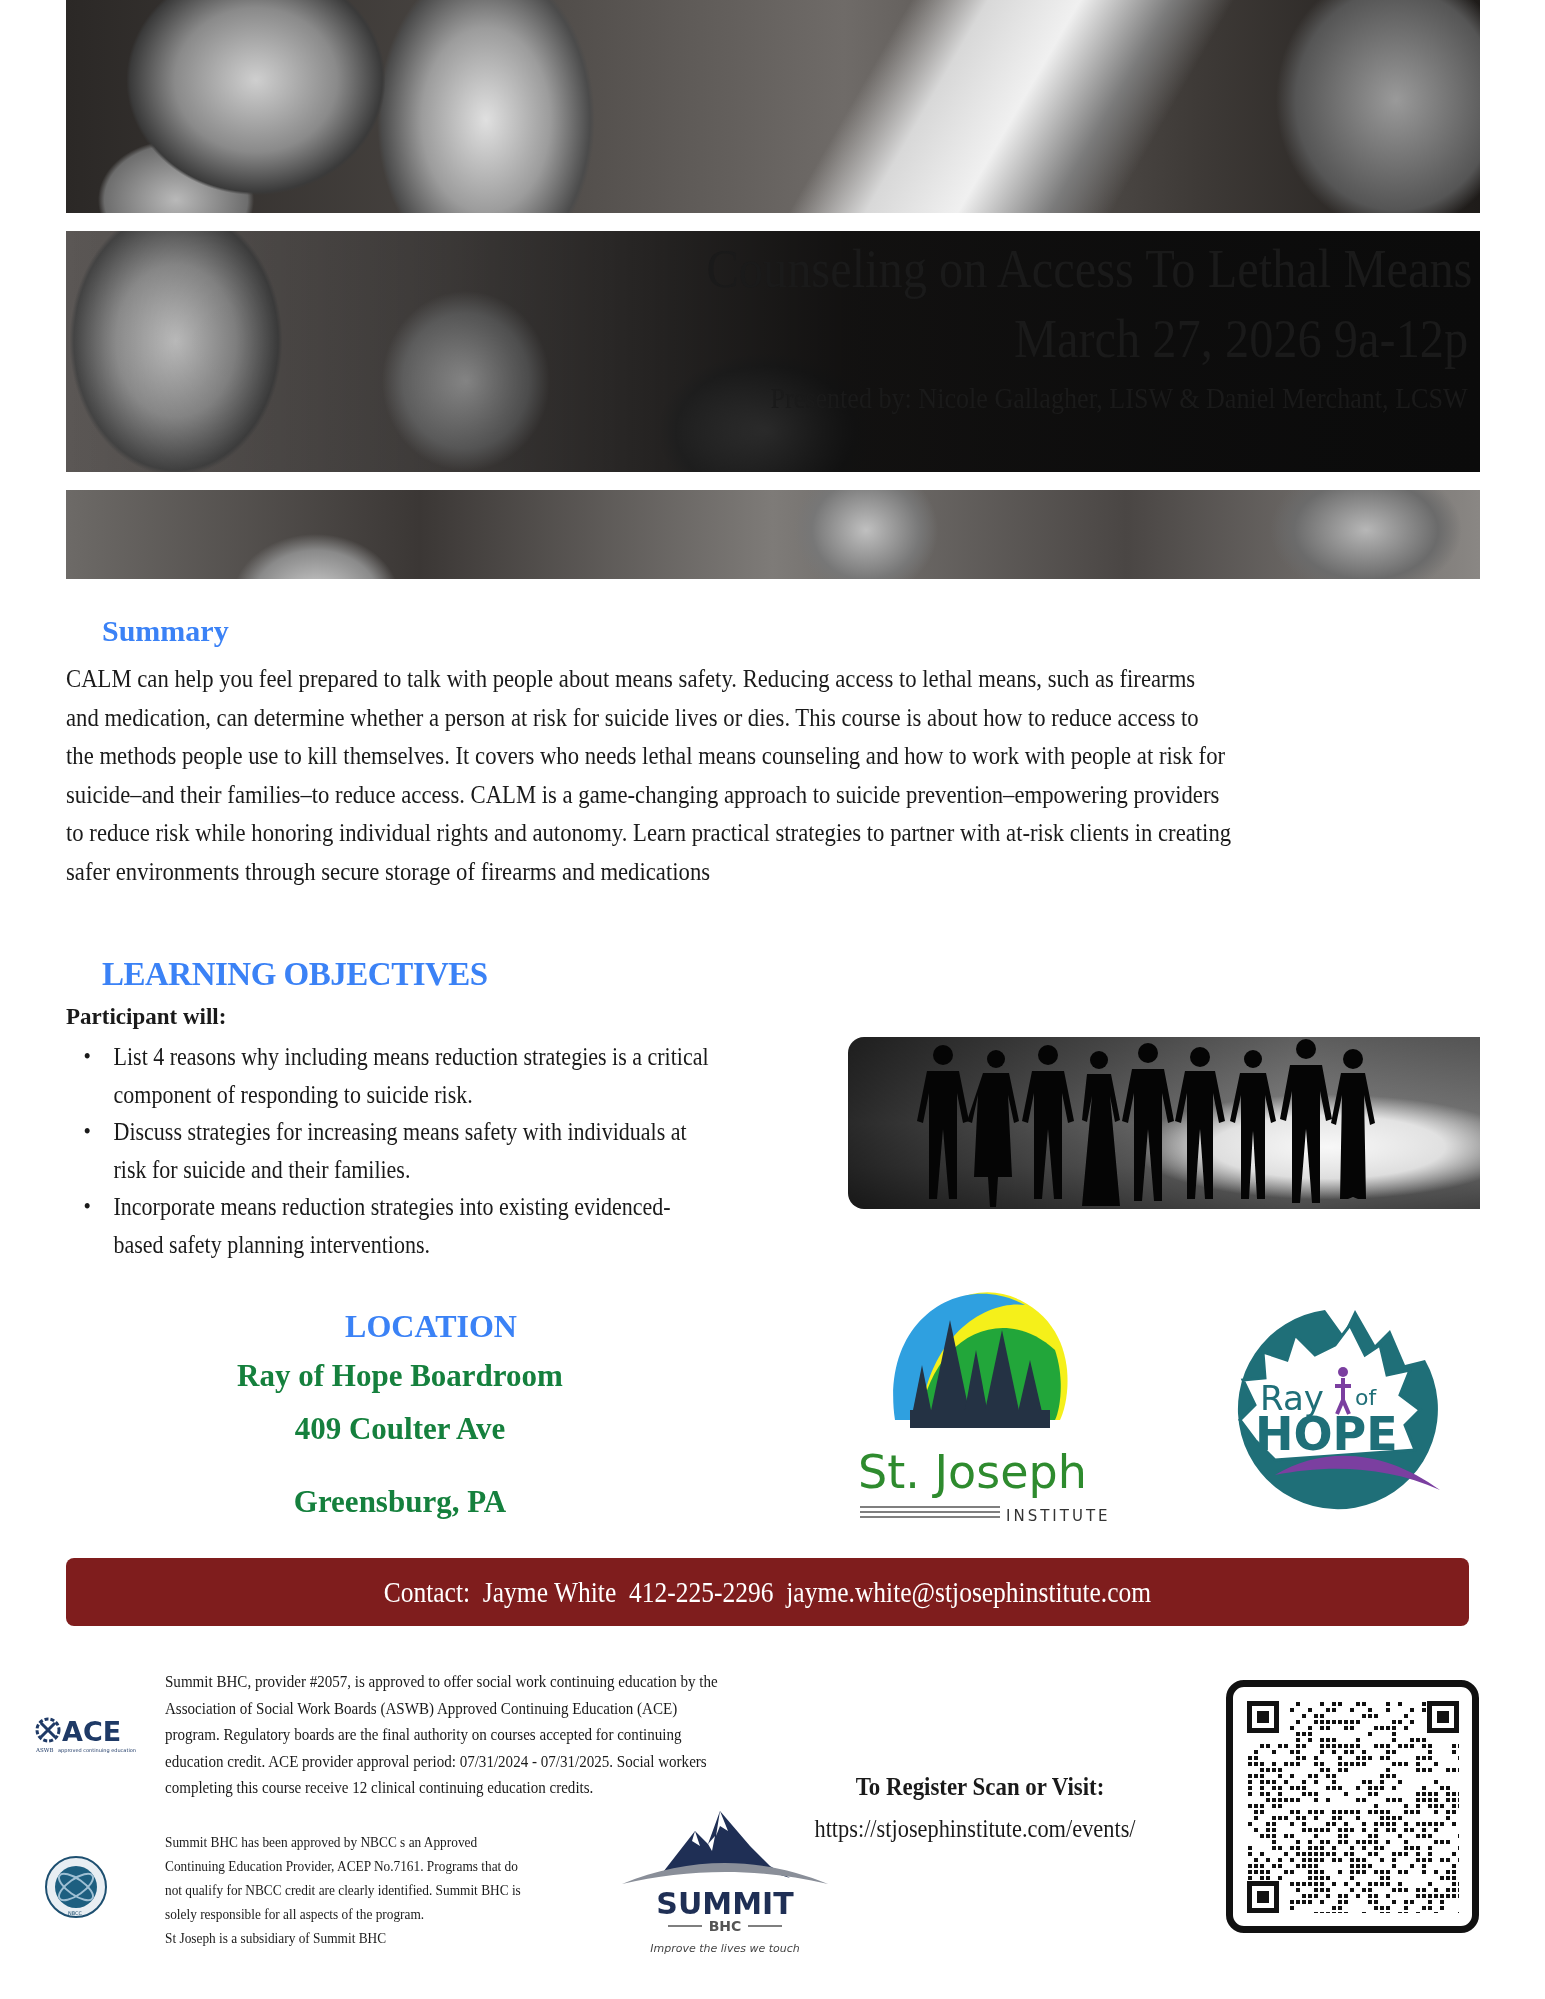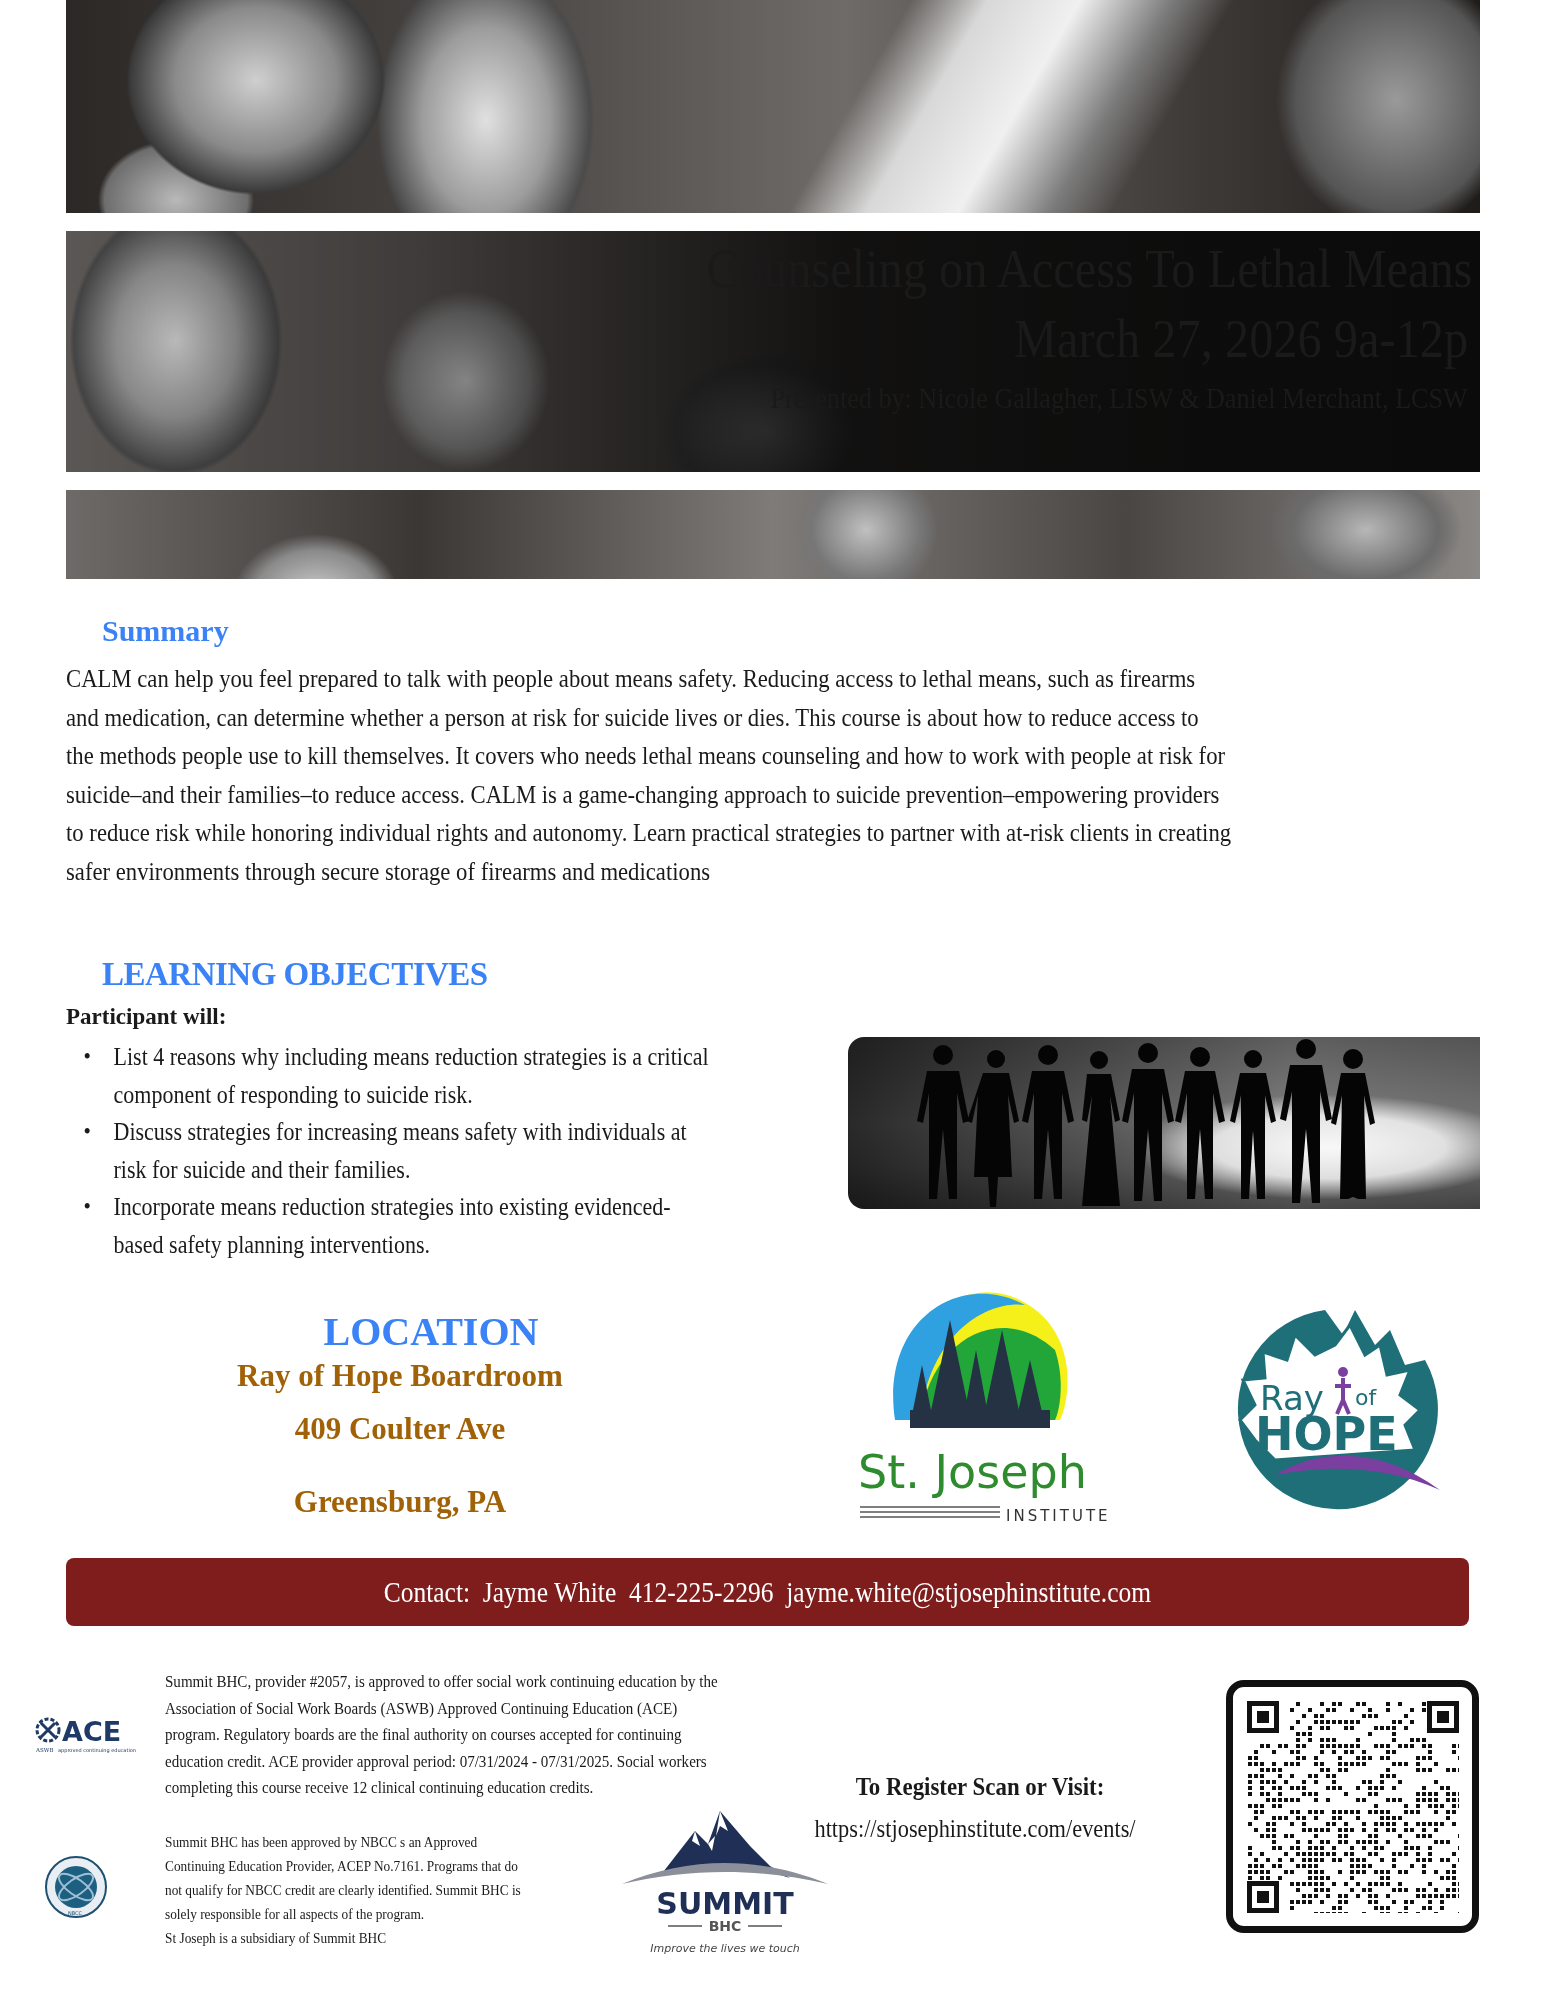--- a/index.html
+++ b/index.html
@@ -47,22 +47,22 @@
 
   .people-image { position: absolute; left: 848px; top: 1037px; width: 632px; height: 172px; border-radius: 16px 0 0 16px; overflow: hidden;
     background:
       radial-gradient(ellipse 260px 70px at 480px 110px, #f2f2f2 0%, #c9c9c9 45%, transparent 75%),
       linear-gradient(180deg, #7a7a7a 0%, #a7a7a7 50%, #8e8e8e 75%, #5f5f5f 100%),
       linear-gradient(90deg, #3f3f3f 0%, #8a8a8a 40%, #c5c5c5 70%, #b0b0b0 100%);
     background-blend-mode: screen, multiply, normal;
   }
   .people-image svg { position: absolute; left: 0; top: 0; }
 
-  .location-heading { left: 190px; top: 1308px; width: 410px; text-align: center; font-size: 40px; }
-  .location-line { position: absolute; left: 150px; width: 500px; text-align: center; font-size: 31px; font-weight: bold; color: #a16207; }
+  .location-heading { left: 190px; top: 1308px; width: 410px; text-align: center; font-size: 32px; }
+  .location-line { position: absolute; left: 150px; width: 500px; text-align: center; font-size: 31px; font-weight: bold; color: #15803d; }
   .loc-1 { top: 1358px; } .loc-2 { top: 1411px; } .loc-3 { top: 1484px; }
 
   .logo { position: absolute; }
   .stjoseph-logo { left: 850px; top: 1270px; width: 280px; height: 260px; }
   .rayofhope-logo { left: 1215px; top: 1300px; width: 250px; height: 215px; }
 
   .contact-bar { position: absolute; left: 66px; top: 1558px; width: 1403px; height: 68px; background: #7f1d1d; border-radius: 8px; color: #ffffff; text-align: center; font-size: 30px; line-height: 68px; }
   .contact-bar .inner { display: inline-block; transform: scaleX(0.85); white-space: pre; }
 
   .ace-logo { position: absolute; left: 34px; top: 1716px; width: 110px; height: 40px; }

